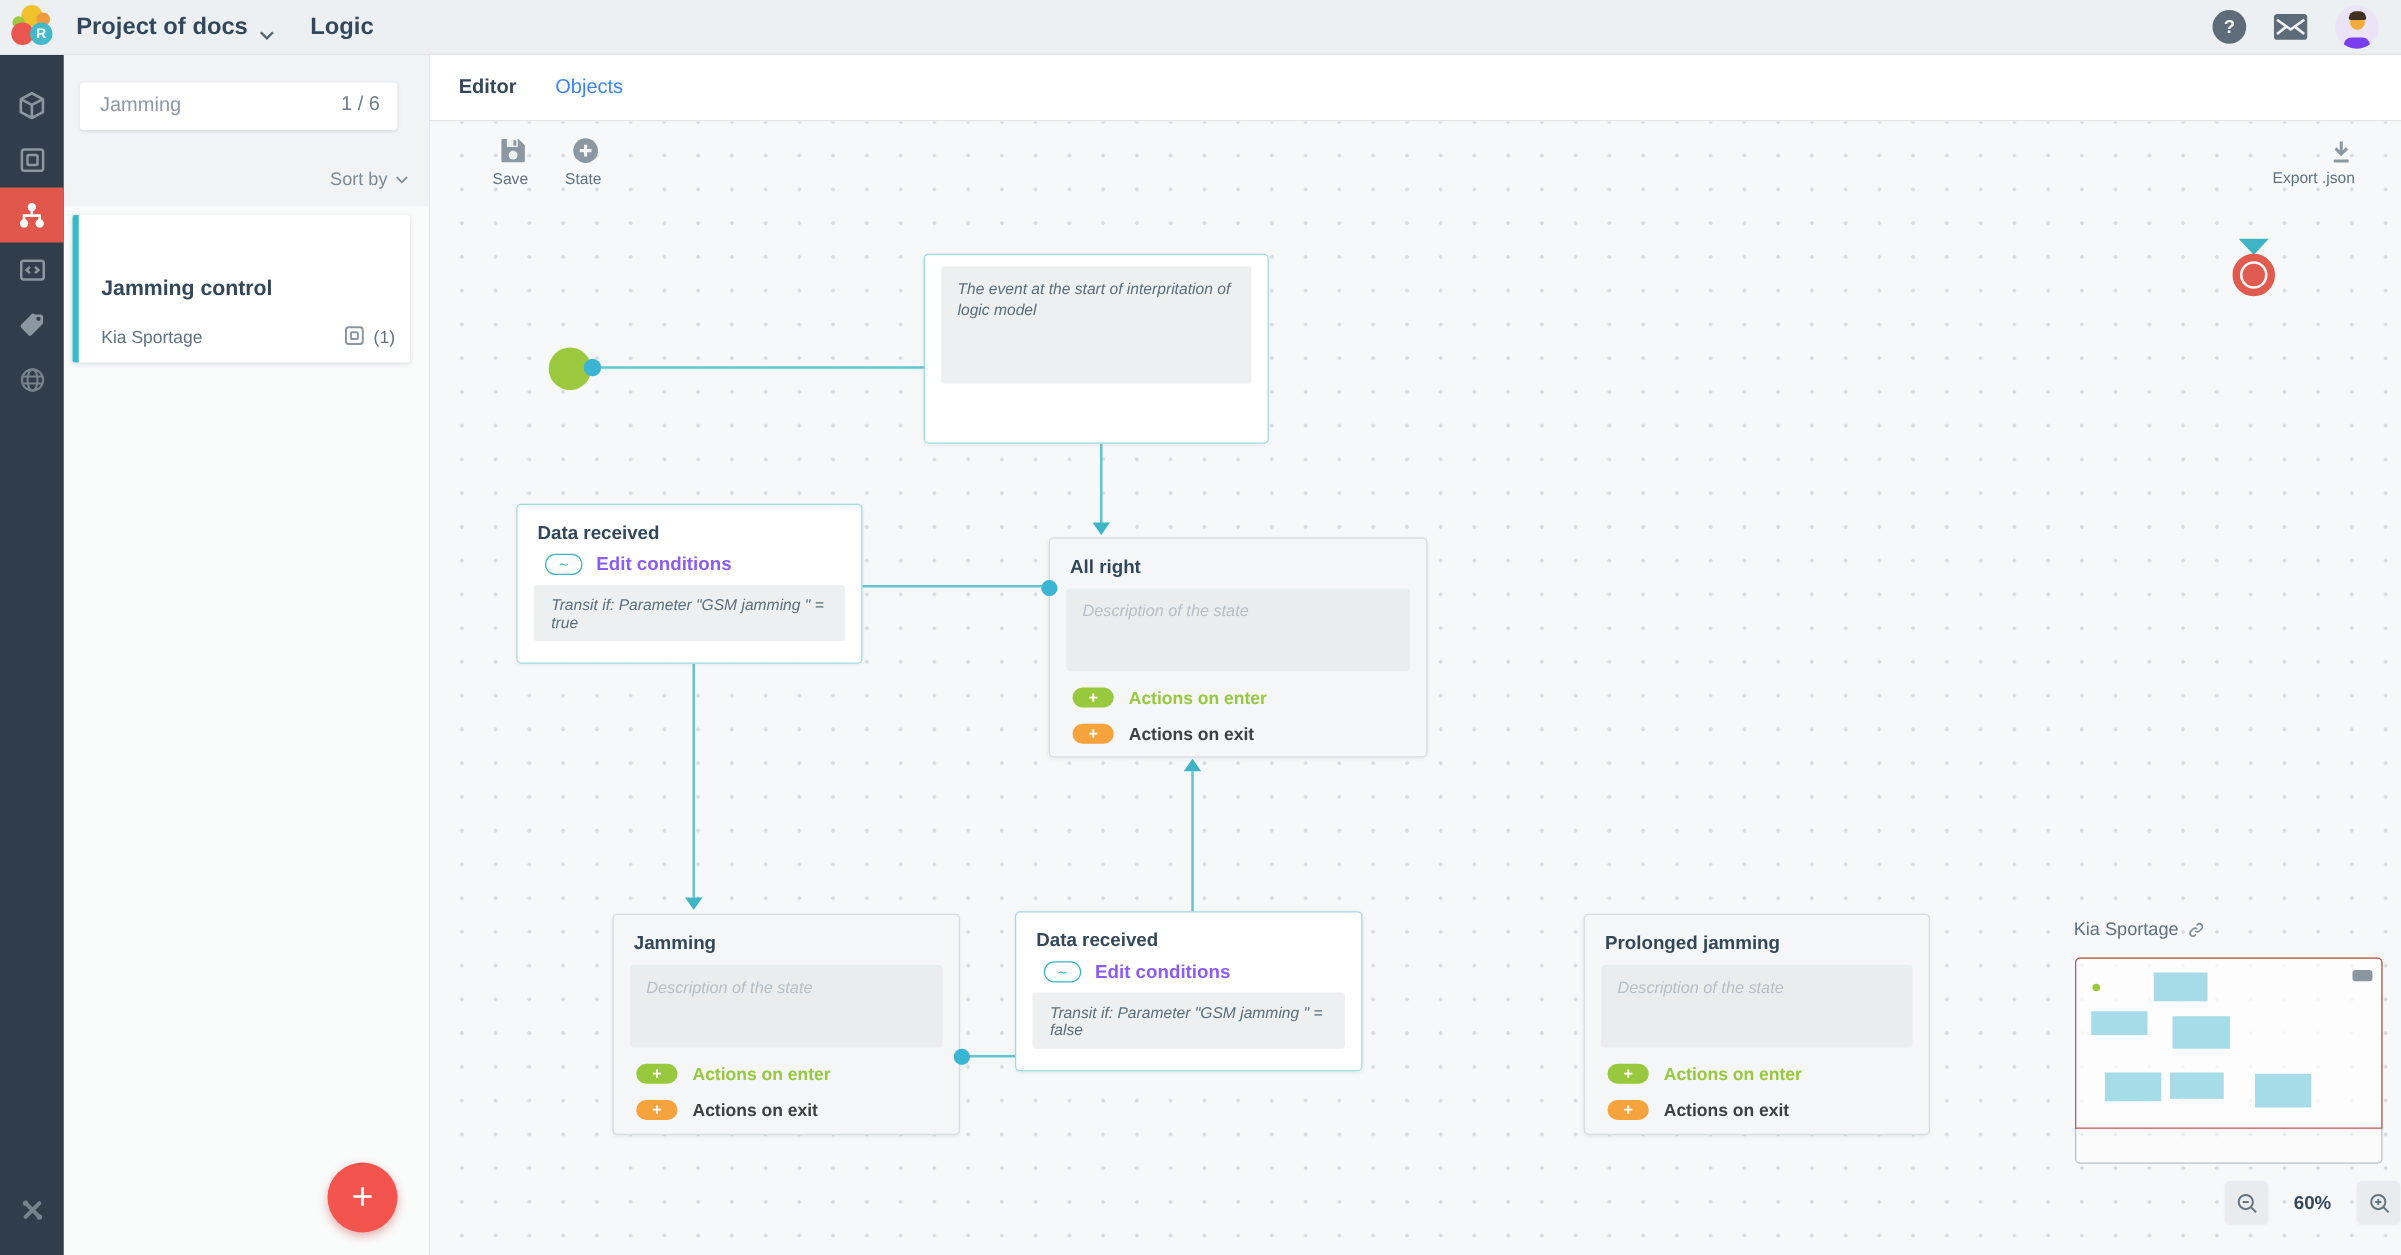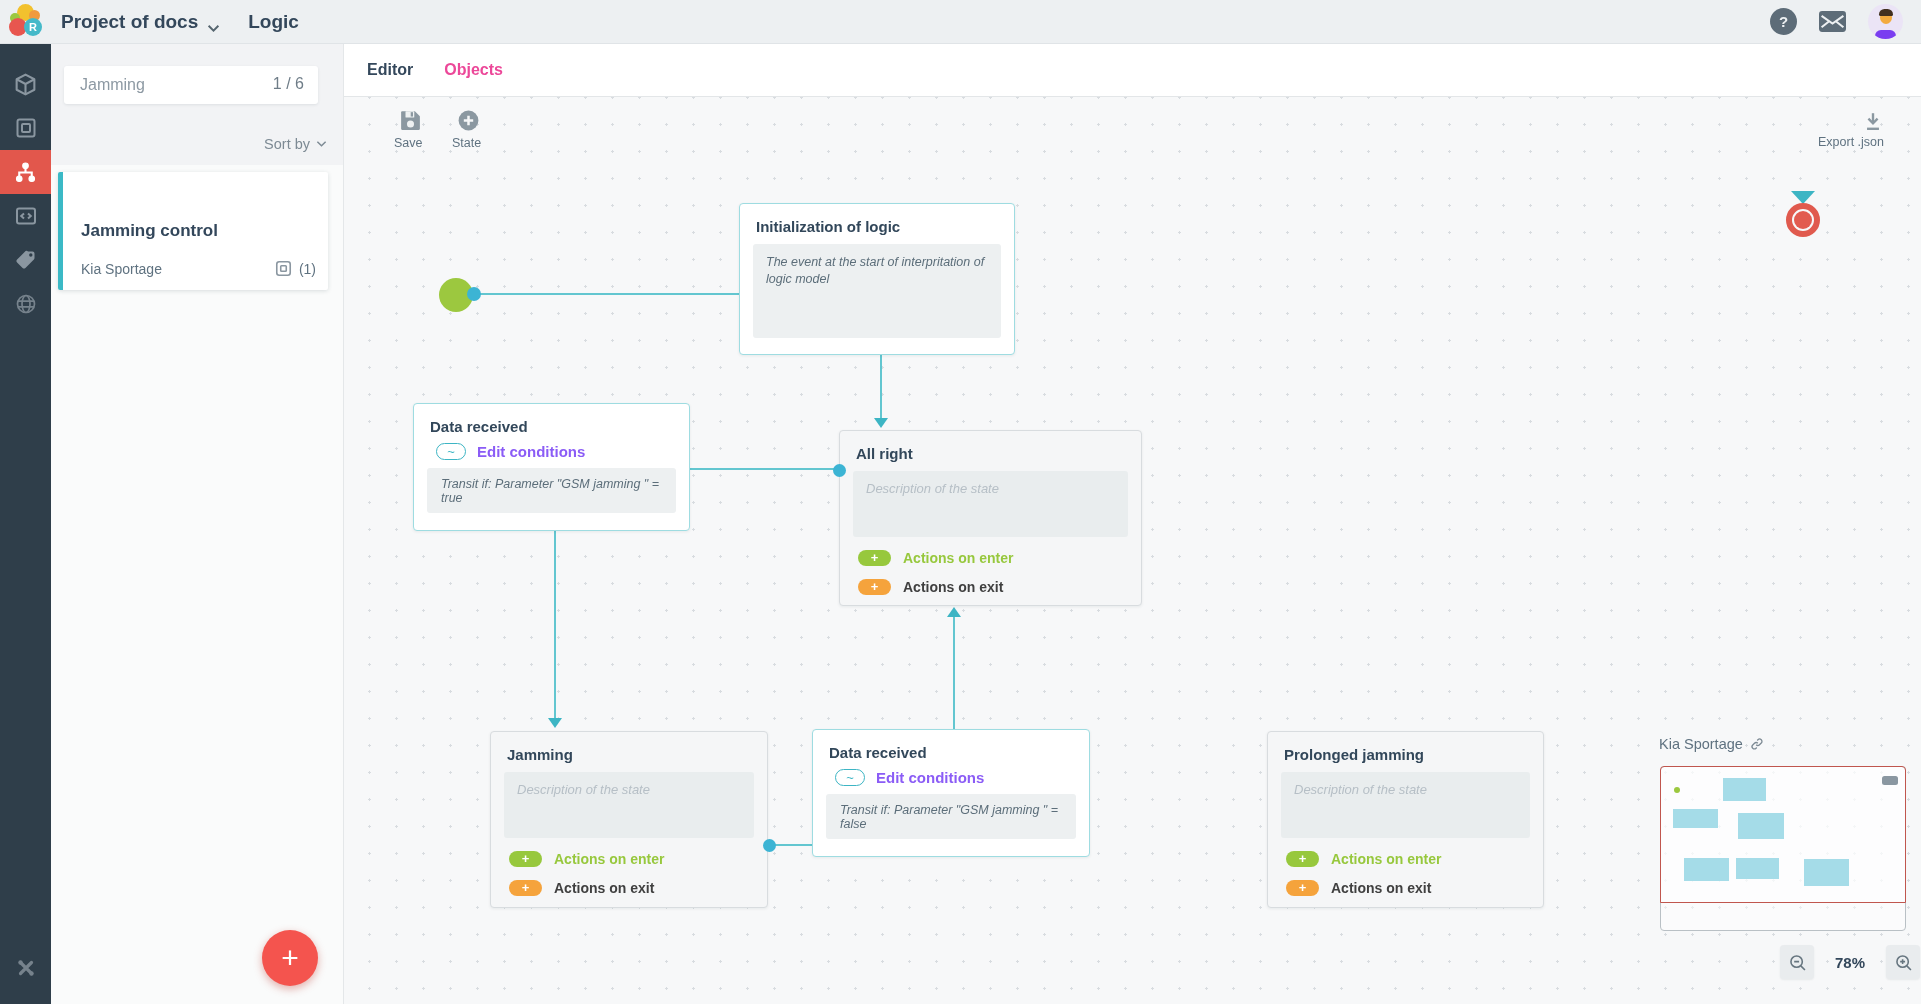--- a/index.html
+++ b/index.html
@@ -44,21 +44,21 @@
   .logic-card .stripe { position:absolute; left:0; top:0; width:5px; height:100%; background:#3bb9c6; border-radius:2px 0 0 2px; }
   .logic-card .card-title { position:absolute; left:23px; top:13px; font-size:17px; font-weight:700; color:#33475b;margin-top:36px; }
   .logic-card .card-footer { position:absolute; left:23px; right:12px; bottom:12px; display:flex; align-items:center; font-size:14px; color:#5f7280; }
   .logic-card .card-footer .cnt { margin-left:6px; }
   .logic-card .card-footer .sicon { margin-left:auto; display:flex; }
 
   
   .tabbar { position:absolute; left:344px; top:44px; width:1577px; height:53px; background:#ffffff; border-bottom:1px solid #e3e6e8; display:flex; align-items:center; z-index:20; }
   .tab { font-size:16px; margin-left:31px; cursor:pointer; }
   .tab.active { color:#33475b; font-weight:600;margin-left:23px; }
-  .tab.inactive { color:#ec4899;font-weight:bold; }
+  .tab.inactive { color:#3b82f6; }
 
   
   .canvas { position:absolute; left:344px; top:97px; width:1577px; height:907px; background:#f7f8f9;
             background-image:radial-gradient(circle,#d8dce0 1.3px,transparent 1.4px); background-size:27px 27px; background-position:12px 14px; }
 
   .tool { position:absolute; display:flex; flex-direction:column; align-items:flex-end; gap:3px; cursor:pointer; }
   .tool .tlabel { font-size:12.5px; color:#5f7280; }
 
   
   .node { position:absolute; border-radius:4px; box-shadow:0 1px 3px rgba(40,60,70,.08); }
@@ -278,21 +278,20 @@
   <div class="edge" style="left:774px; top:844px; width:38px; height:2px;"></div>
 
   <div class="start-node"></div>
   <div class="start-port"></div>
   <div class="target-arrow"></div>
   <div class="target">
       <div class="core"></div>
     </div>
 
   <div class="node cond" style="left:739px; top:203px; width:276px; height:152px;">
-    <div class="node-title">Initialization of logic</div>
     <div class="descbox init">The event at the start of interpritation of logic model</div>
   </div>
 
   <div class="node cond" style="left:413px; top:403px; width:277px; height:128px;">
     <div class="node-title">Data received</div>
     <div class="editrow">
       <span class="tilde-oval">
           <span>~</span>
         </span>
       <span class="elabel">Edit conditions</span>
@@ -386,21 +385,21 @@
 
   <div class="zoomctl">
     <div class="zbtn">
       <svg width="21" height="21" viewBox="0 0 24 24">
           <g fill="none" stroke="#66757f" stroke-width="1.8">
             <circle cx="11" cy="11" r="6.5"></circle>
             <path d="m15.8 15.8 4.7 4.7M8.2 11h5.6"></path>
           </g>
         </svg>
     </div>
-    <span class="zlevel">78%</span>
+    <span class="zlevel">60%</span>
     <div class="zbtn">
       <svg width="21" height="21" viewBox="0 0 24 24">
           <g fill="none" stroke="#66757f" stroke-width="1.8">
             <circle cx="11" cy="11" r="6.5"></circle>
             <path d="m15.8 15.8 4.7 4.7M8.2 11h5.6M11 8.2v5.6"></path>
           </g>
         </svg>
     </div>
   </div>
 

